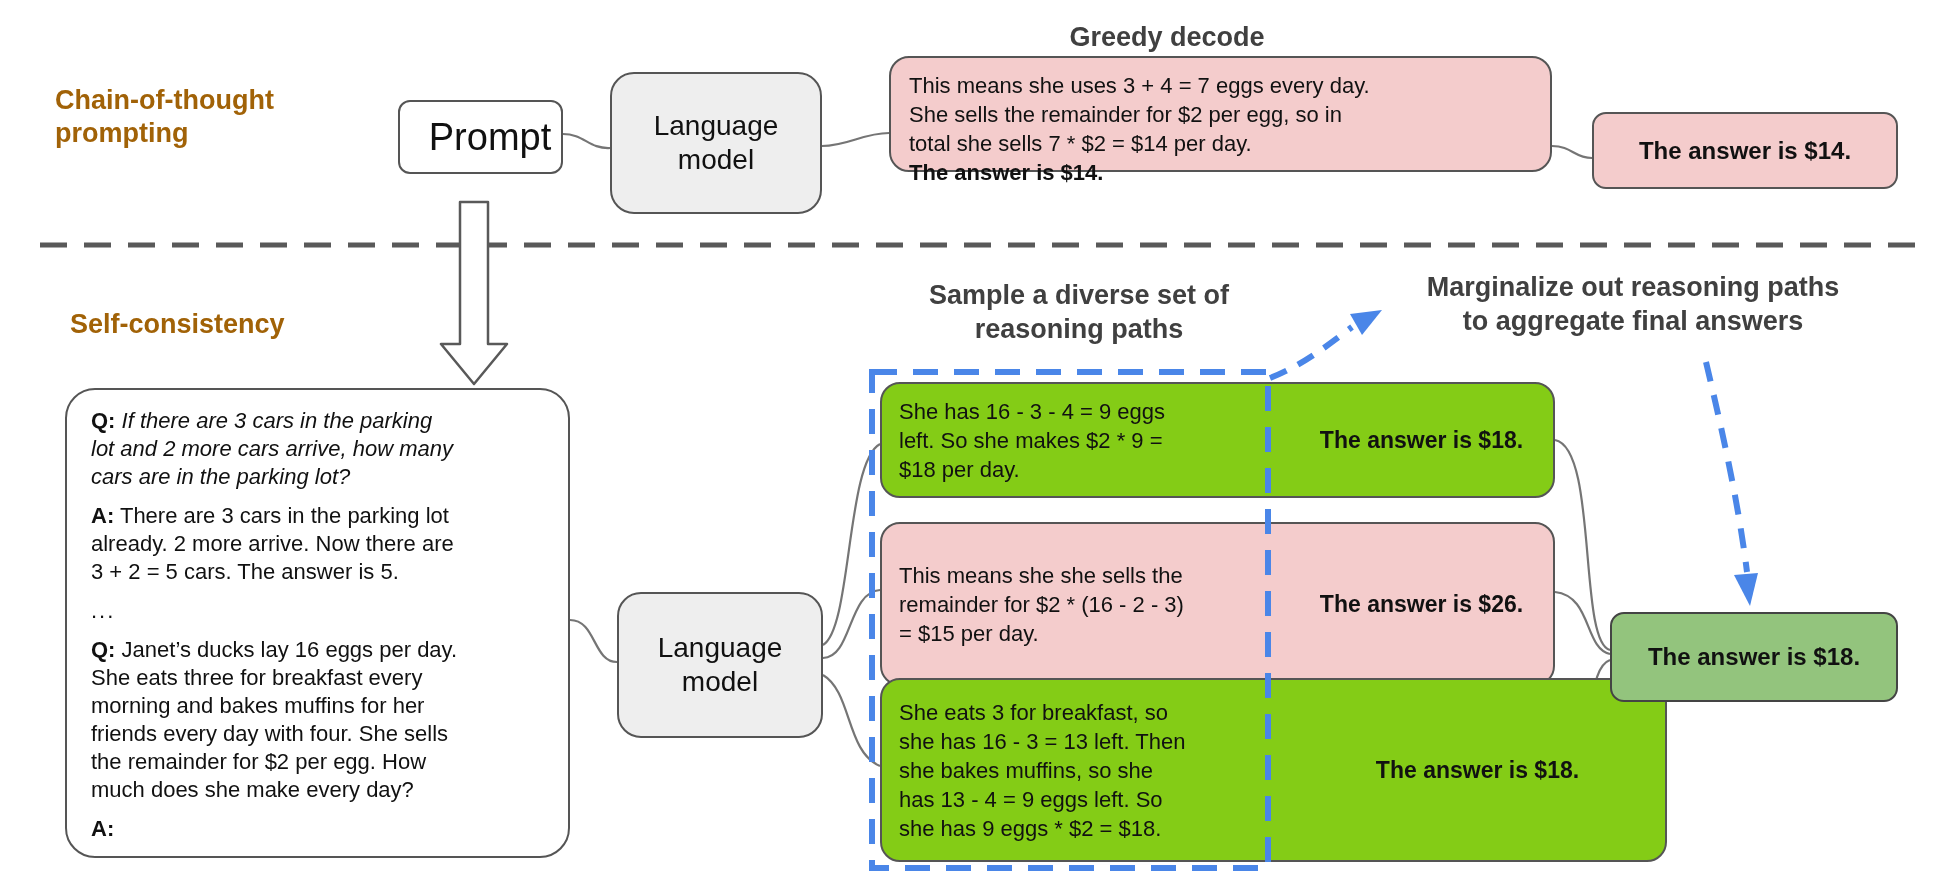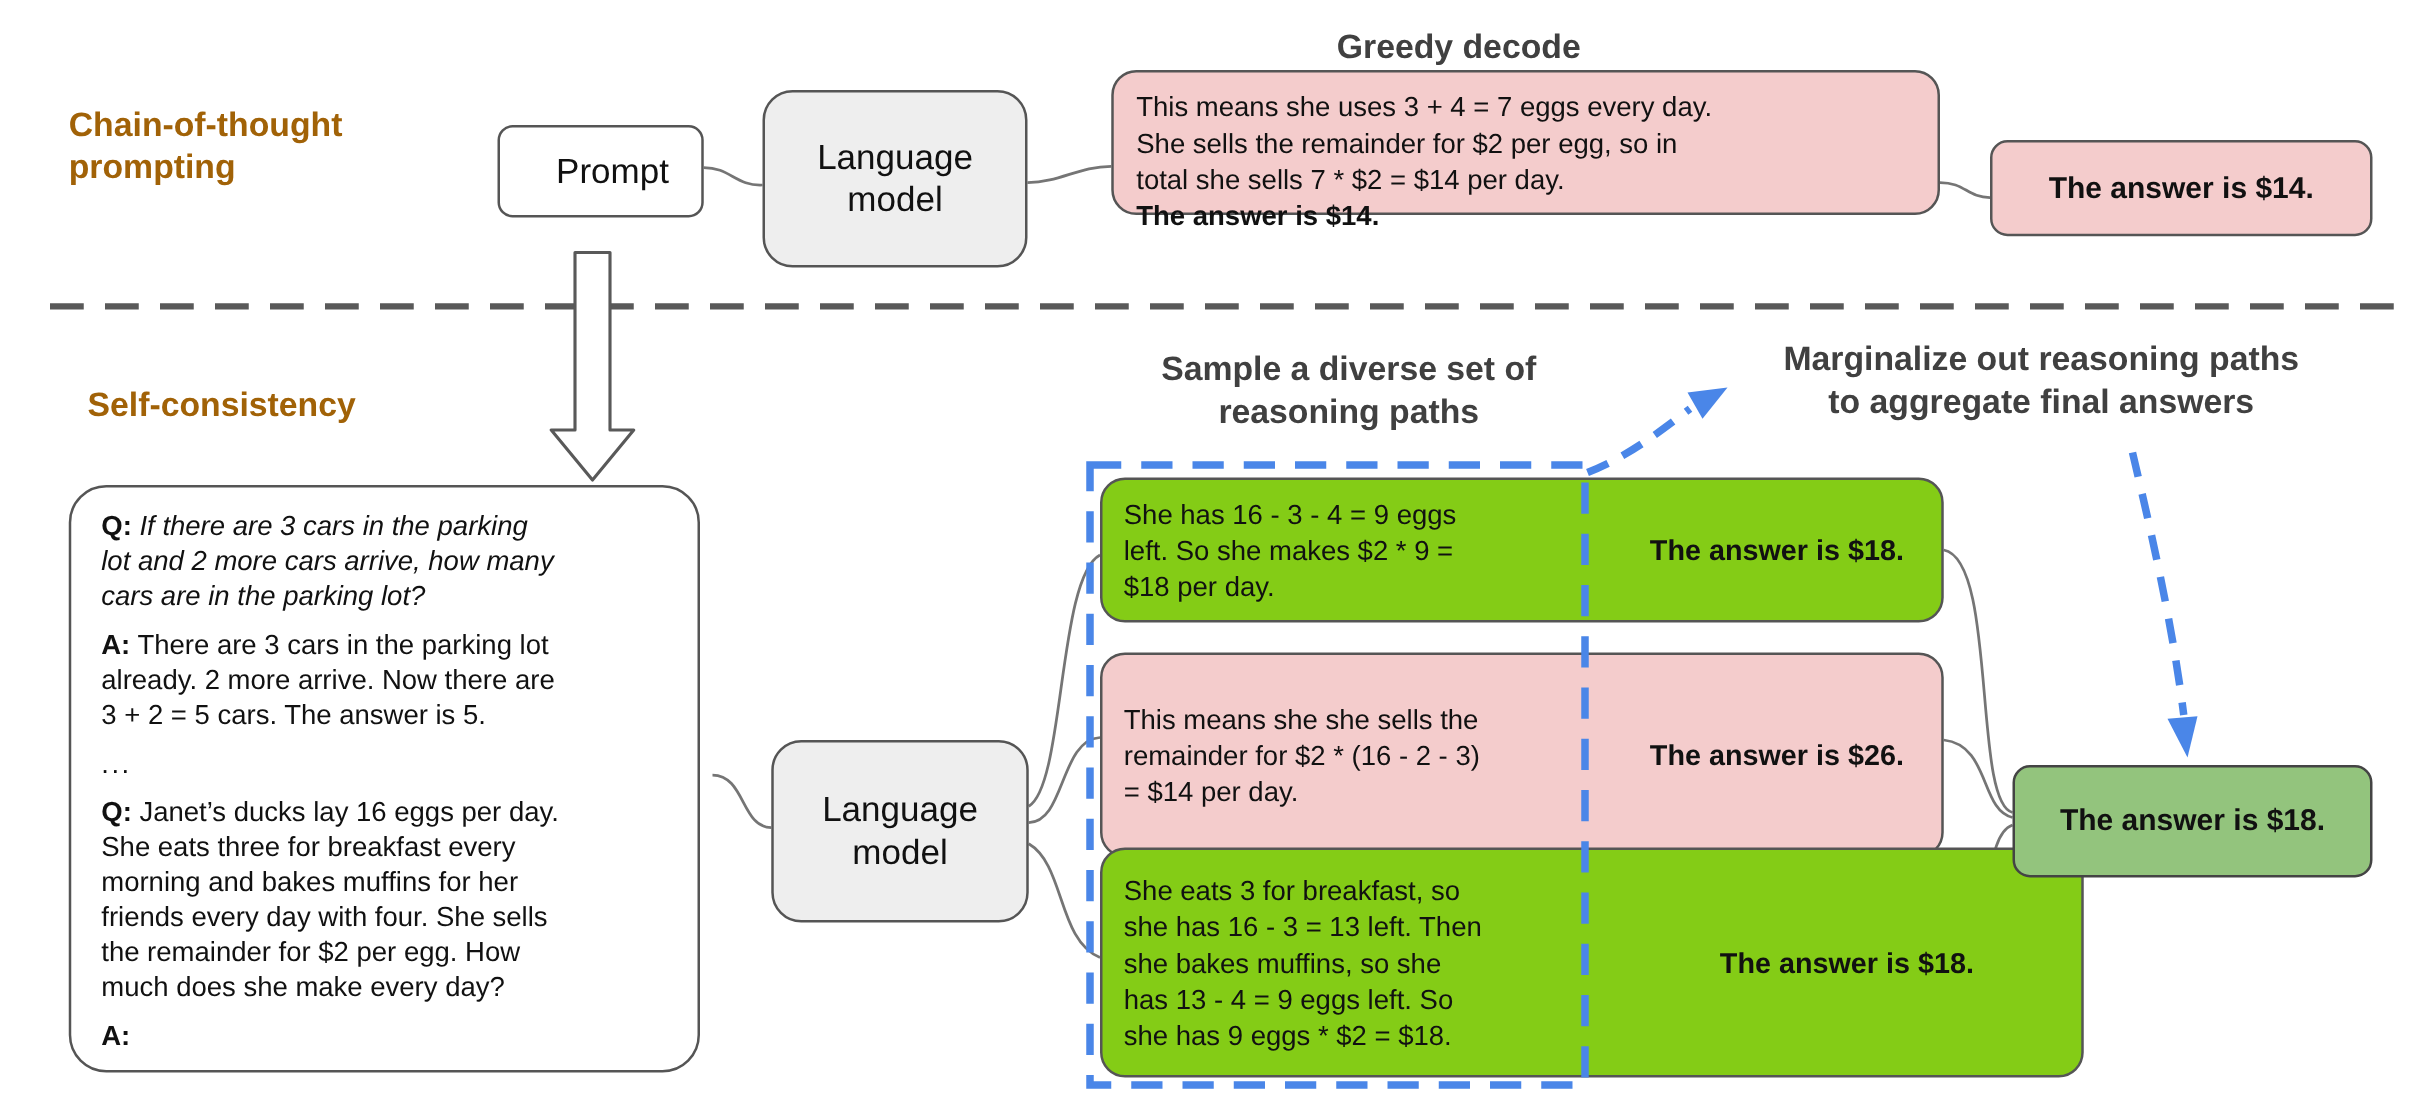--- a/index.html
+++ b/index.html
@@ -12,21 +12,21 @@
   .section-label{font-weight:bold;font-size:27px;line-height:33px;color:#a16207;}
   .blue-heading{color:#404040;font-weight:bold;font-size:27px;line-height:34px;text-align:center;}
   .node{
     position:absolute;border:2.5px solid #555;border-radius:14px;background:#fff;
     display:flex;align-items:center;justify-content:center;text-align:center;box-sizing:border-box;
   }
   .gray-fill{background:#eeeeee;border-radius:24px;font-size:28px;line-height:34px;}
   .pink-fill{background:#f4cccc;}
   .green-fill{background:#84cc16;}
   .darkgreen-fill{background:#93c47d;}
-  .prompt{font-size:28px;border-radius:12px;padding-left:19px;}
+  .prompt{font-size:38px;border-radius:12px;padding-left:19px;}
   .lm-inner{width:150px;}
   .big-output{
     border-radius:20px;justify-content:flex-start;align-items:flex-start;text-align:left;
     padding:13px 18px;font-size:22px;line-height:29px;
   }
   .answer-node{font-weight:bold;font-size:24px;}
   .qa-box{
     position:absolute;border:2.5px solid #555;border-radius:30px;background:#fff;
     box-sizing:border-box;padding:17px 20px 10px 24px;font-size:22px;line-height:28px;
   }
@@ -83,21 +83,21 @@
       <b>The answer is $14.</b>
     </div>
   </div>
 
   <div class="node pink-fill answer-node" style="left:1592px;top:112px;width:306px;height:77px;">
     <span>The answer is $14.</span>
   </div>
 
   <div class="abs section-label" style="left:70px;top:308px;">Self-consistency</div>
 
-  <div class="qa-box" style="left:55px;top:388px;width:505px;height:470px;">
+  <div class="qa-box" style="left:65px;top:388px;width:505px;height:470px;">
     <p>
       <b>Q:</b>
       <i>
         <span>If there are 3 cars in the parking</span><br>
         <span>lot and 2 more cars arrive, how many</span><br>
         <span>cars are in the parking lot?</span>
       </i>
     </p>
     <p>
       <b>A:</b>
@@ -140,21 +140,21 @@
       <span>left. So she makes $2 * 9 =</span><br>
       <span>$18 per day.</span>
     </div>
     <div class="path-answer">The answer is $18.</div>
   </div>
 
   <div class="path-row pink-fill" style="left:880px;top:522px;width:675px;height:164px;">
     <div class="path-text">
       <span>This means she she sells the</span><br>
       <span>remainder for $2 * (16 - 2 - 3)</span><br>
-      <span>= $14 per day.</span>
+      <span>= $15 per day.</span>
     </div>
     <div class="path-answer">The answer is $26.</div>
   </div>
 
   <div class="path-row green-fill" style="left:880px;top:678px;width:787px;height:184px;">
     <div class="path-text">
       <span>She eats 3 for breakfast, so</span><br>
       <span>she has 16 - 3 = 13 left. Then</span><br>
       <span>she bakes muffins, so she</span><br>
       <span>has 13 - 4 = 9 eggs left. So</span><br>

